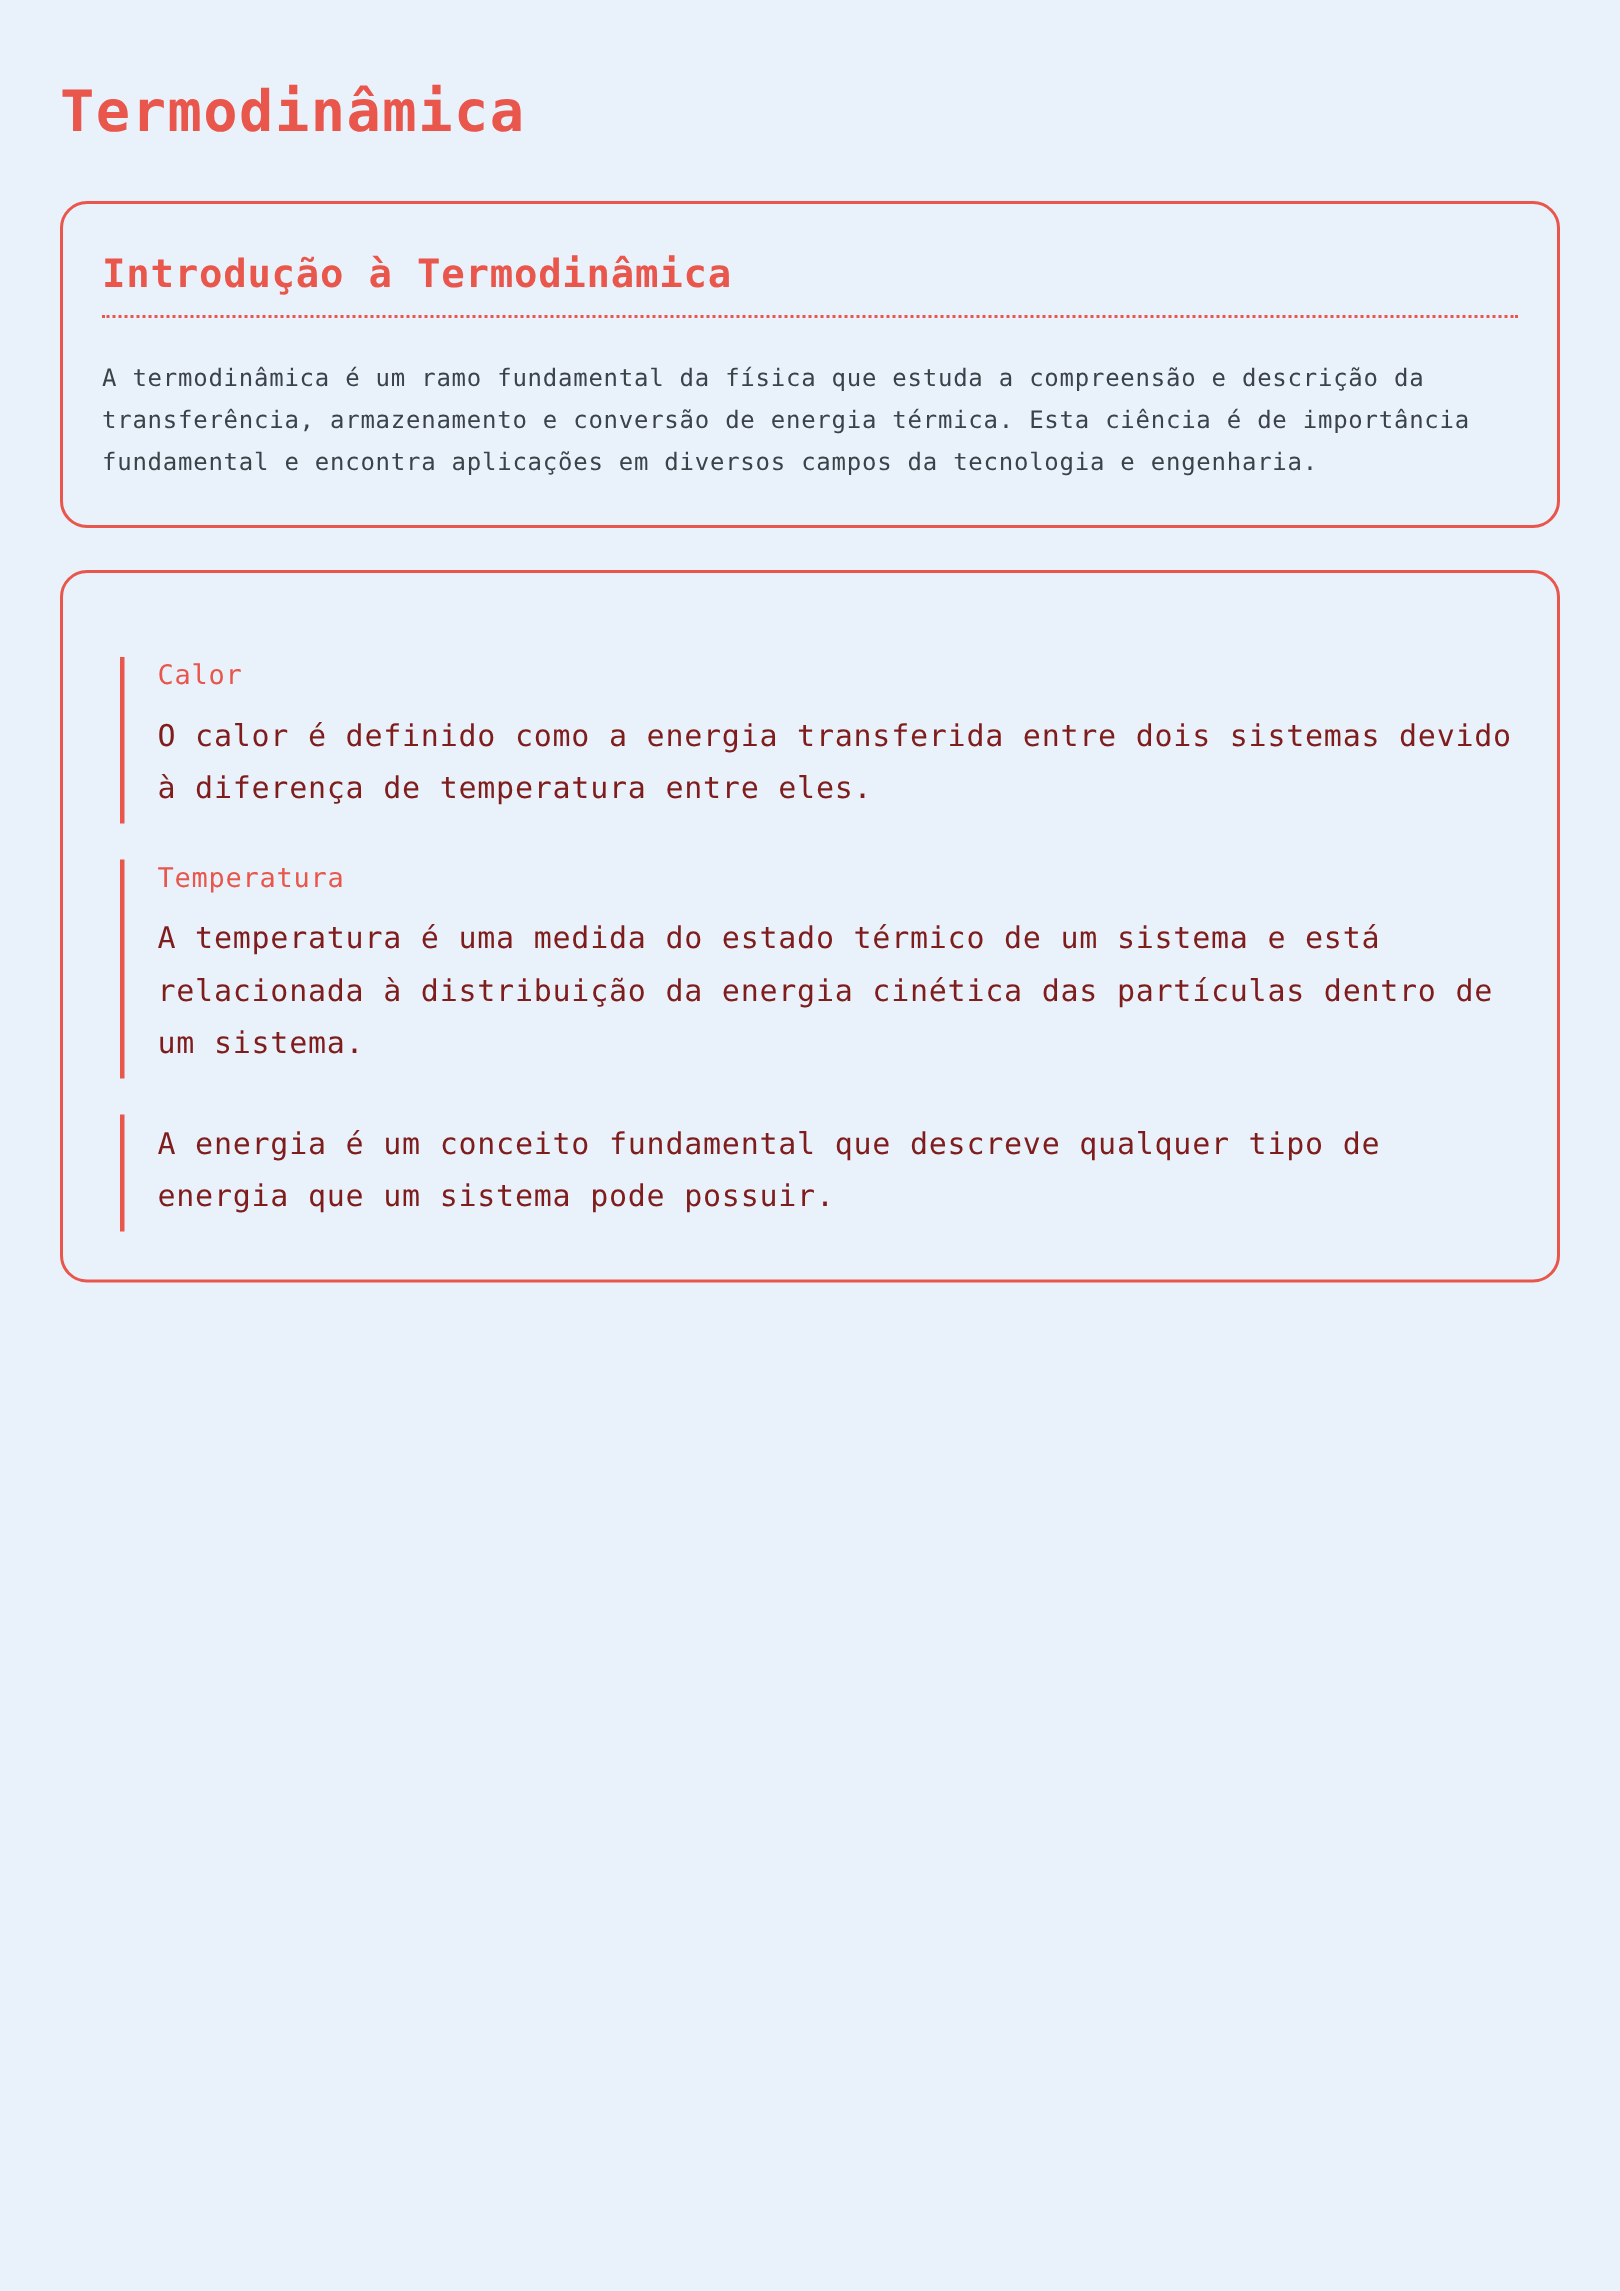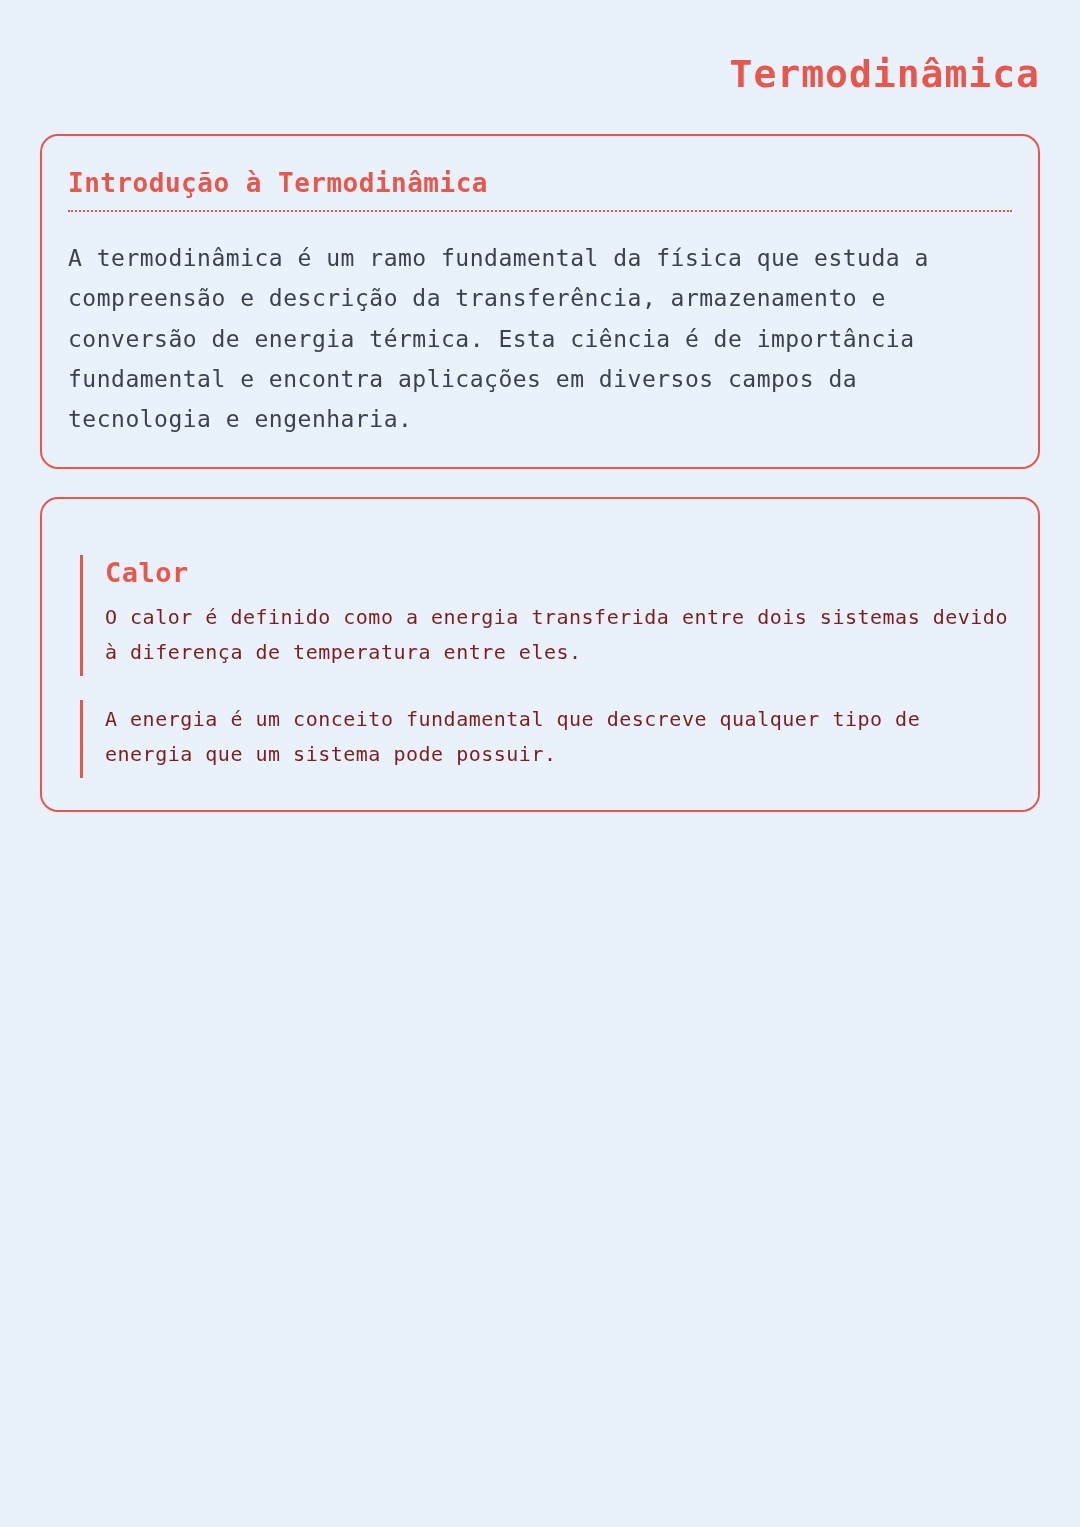--- a/index.html
+++ b/index.html
@@ -15,21 +15,21 @@
     box-sizing: border-box;
   }
   .page {
     width: 1080px;
     height: 1527px;
     box-sizing: border-box;
     padding: 30px 40px;
     overflow: hidden;
   }
   .page-title {
-    text-align: right;
+    text-align: left;
     color: #e8564c;
     font-size: 38px;
     font-weight: bold;
     letter-spacing: 1px;
     margin: 22px 0 38px 0;
     font-family: "DejaVu Sans Mono", "Liberation Mono", monospace;
   }
   .card {
     border: 2px solid #e8564c;
     border-radius: 18px;
@@ -40,38 +40,38 @@
   .card-heading {
     color: #e8564c;
     font-size: 26px;
     font-weight: bold;
     margin: 0;
     padding-bottom: 12px;
     border-bottom: 2px dotted #e8564c;
     letter-spacing: 0.5px;
   }
   .body-text {
-    font-size: 23px;
+    font-size: 16px;
     line-height: 1.75;
     letter-spacing: 0.5px;
     color: #3b4248;
     margin: 26px 0 0 0;
   }
   .subsection {
     border-left: 3px solid #e8564c;
     padding: 2px 0 6px 22px;
     margin: 24px 0 24px 12px;
   }
   .subsection:last-child {
     margin-bottom: 4px;
   }
   .subsection-title {
     color: #e8564c;
-    font-size: 27px;
-    font-weight: bold;
+    font-size: 18px;
+    font-weight: normal;
     margin: 0 0 12px 0;
     letter-spacing: 0.5px;
   }
   .subsection-body {
     font-size: 20px;
     line-height: 1.75;
     letter-spacing: 0.5px;
     color: #7f1d1d;
     margin: 0;
   }
@@ -88,19 +88,23 @@
     <p class="body-text">A termodinâmica é um ramo fundamental da física que estuda a compreensão e descrição da transferência, armazenamento e conversão de energia térmica. Esta ciência é de importância fundamental e encontra aplicações em diversos campos da tecnologia e engenharia.</p>
   </section>
 
   <section class="card">
 
     <div class="subsection">
       <h3 class="subsection-title">Calor</h3>
       <p class="subsection-body">O calor é definido como a energia transferida entre dois sistemas devido à diferença de temperatura entre eles.</p>
     </div>
 
+    <div class="subsection">
+      <h3 class="subsection-title">Temperatura</h3>
+      <p class="subsection-body">A temperatura é uma medida do estado térmico de um sistema e está relacionada à distribuição da energia cinética das partículas dentro de um sistema.</p>
+    </div>
 
     <div class="subsection">
       <p class="subsection-body">A energia é um conceito fundamental que descreve qualquer tipo de energia que um sistema pode possuir.</p>
     </div>
   </section>
 
 </div>
 
 </body></html>

